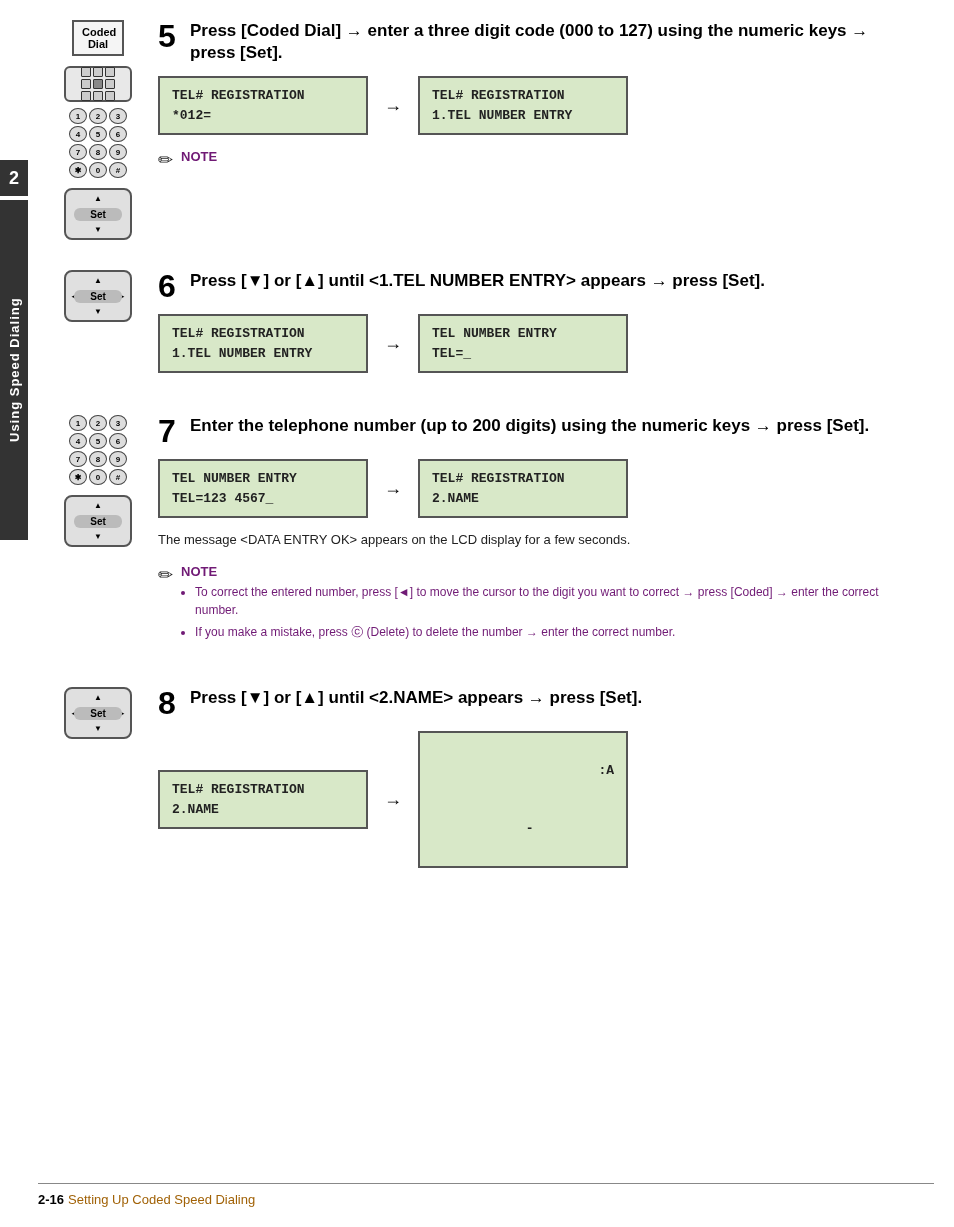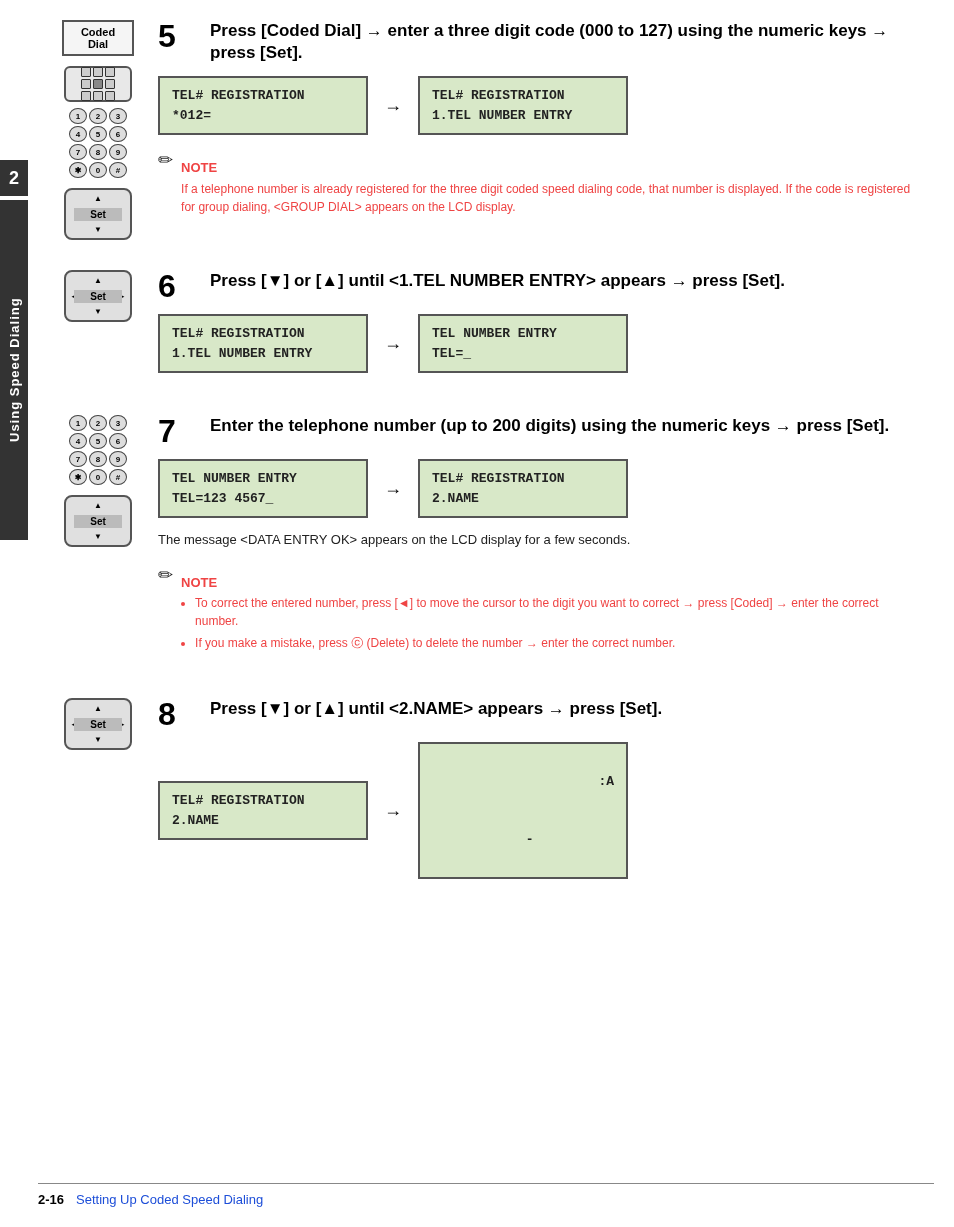--- a/index.html
+++ b/index.html
@@ -79,21 +79,21 @@
 
     
     .coded-dial-box {
       border: 2px solid #555;
       padding: 4px 8px;
       font-size: 11px;
       font-weight: bold;
       text-align: center;
       background: #f5f5f5;
       margin-bottom: 4px;
-      width: 72px;
+      width: 52px;
     }
 
     .icon-grid-button {
       width: 68px;
       height: 36px;
       border: 2px solid #555;
       border-radius: 6px;
       background: #e8e8e8;
       display: flex;
       align-items: center;
@@ -142,21 +142,21 @@
       background: #e0e0e0;
       position: relative;
       display: flex;
       align-items: center;
       justify-content: center;
     }
     .set-label {
       font-size: 10px;
       font-weight: bold;
       background: #bbb;
-      border-radius: 0;
+      border-radius: 6px;
       padding: 1px 16px;
       z-index: 2;
     }
     .arrow-up {
       position: absolute;
       top: 4px;
       left: 50%;
       transform: translateX(-50%);
       font-size: 8px;
     }
@@ -194,21 +194,20 @@
       font-weight: bold;
       color: #000;
       line-height: 1;
       min-width: 24px;
     }
     .step-title {
       font-size: 17px;
       font-weight: bold;
       color: #000;
       line-height: 1.3;
-      margin-left: 20px;
     }
 
     .step-body {
       margin-left: 0;
       font-size: 13px;
       color: #222;
       line-height: 1.5;
     }
 
     
@@ -243,23 +242,22 @@
       align-items: flex-start;
       gap: 8px;
       margin: 12px 0;
     }
     .note-icon {
       font-size: 18px;
       margin-top: 0;
     }
     .note-content {
       font-size: 12px;
-      color: #ef4444;
+      color: #701a75;
       line-height: 1.5;
-      margin-top: 11px;
     }
     .note-title {
       font-weight: bold;
       font-size: 13px;
       margin-bottom: 2px;
     }
     .note-bullets {
       padding-left: 14px;
     }
     .note-bullets li {
@@ -267,32 +265,32 @@
     }
 
     
     .page-footer {
       position: absolute;
       bottom: 20px;
       left: 38px;
       right: 20px;
       display: flex;
       align-items: center;
-      gap: 12px;
+      gap: 4px;
       border-top: 1px solid #888;
       padding-top: 8px;
     }
     .footer-page-num {
       font-size: 13px;
       font-weight: bold;
       color: #000;
     }
     .footer-title {
       font-size: 13px;
-      color: #1d4ed8;
+      color: #a16207;
     }
   </style>
 </head>
 <body>
 
 <div class="sidebar-number">
   <span>2</span>
 </div>
 
 <div class="sidebar-tab">
@@ -354,21 +352,20 @@
           <div class="lcd-screen"><span>TEL# REGISTRATION</span>
 <span>*012=</span></div>
           <span class="arrow-symbol">→</span>
           <div class="lcd-screen"><span>TEL# REGISTRATION</span>
 <span>1.TEL NUMBER ENTRY</span></div>
         </div>
         <div class="note-box">
           <span class="note-icon">✏</span>
           <div class="note-content">
             <div class="note-title">NOTE</div>
-            <p>If a telephone number is already registered for the three digit coded speed dialing code, that number is displayed. If the code is registered for group dialing, &lt;GROUP DIAL&gt; appears on the LCD display.</p>
           </div>
         </div>
       </div>
     </div>
   </div>
 
   <div class="step-section">
     <div class="step-icon-col">
       <div class="set-button-wrap">
         <span class="arrow-up">▲</span>

